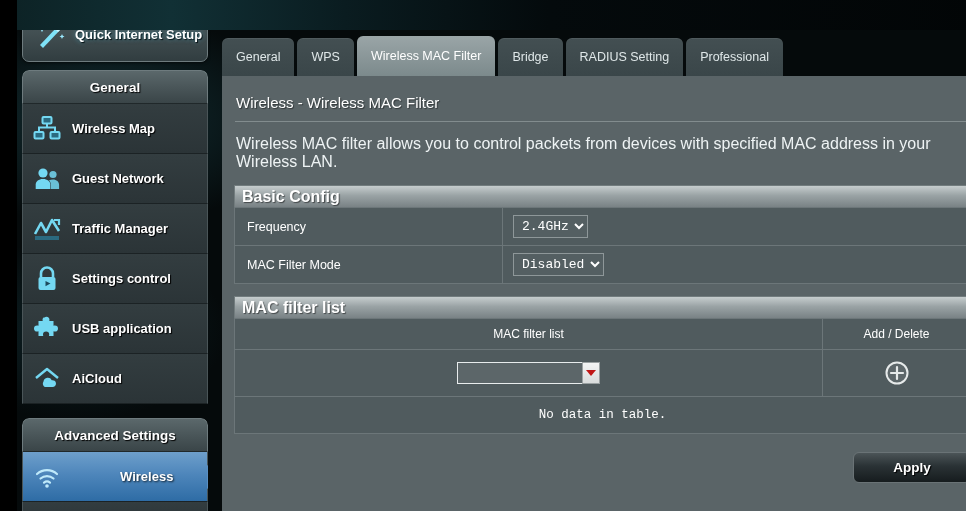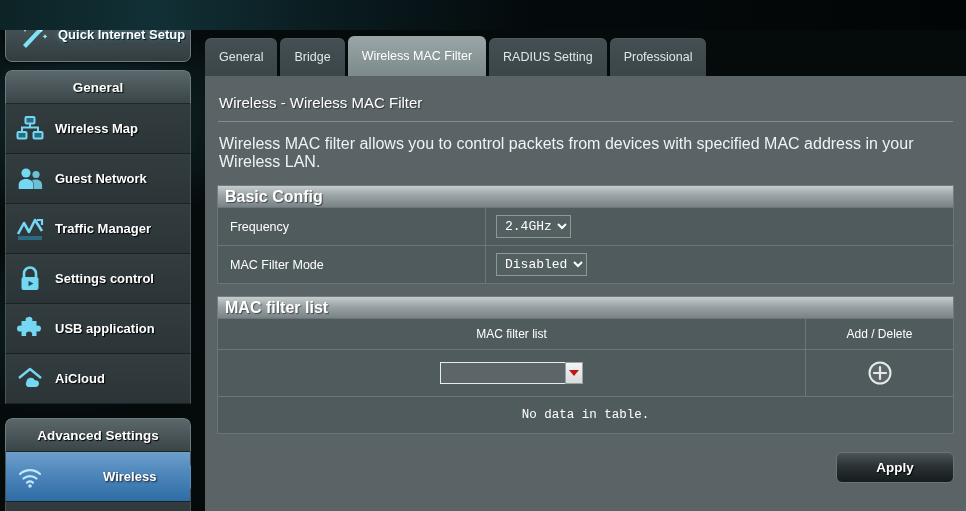--- a/index.html
+++ b/index.html
@@ -2,21 +2,21 @@
 <html><head>
 <meta charset="utf-8">
 <style>
   * { box-sizing: border-box; margin: 0; padding: 0; }
   html, body {
     width: 966px; height: 511px;
     overflow: hidden;
     background: #000;
     font-family: "Liberation Sans", sans-serif;
   }
-  #app { position: relative; width: 790px; height: 511px; background:#000; }
+  #app { position: relative; width: 790px; height: 511px; background:#000;margin-left:17px; }
 
   
   #topbar {
     position: absolute; left: 0; top: 0; width: 966px; height: 30px;
     background: linear-gradient(90deg,#0d2326 0%,#113035 16%,#0a1c20 34%,#040a0c 55%,#020506 100%);
     z-index: 5;
   }
   #header-strip {
     position:absolute; left:200px; top:0; width:766px; height:30px;
     display:flex; align-items:center; color:#e9f2f3; font-size:12.5px;
@@ -353,24 +353,27 @@
     </div>
   </div>
 
   <div id="main">
 
     <div id="tabs">
       <div class="tab">
           <span>General</span>
         </div>
       <div class="tab">
-          <span>Bridge</span>
+          <span>WPS</span>
         </div>
       <div class="tab active">
           <span>Wireless MAC Filter</span>
+        </div>
+      <div class="tab">
+          <span>Bridge</span>
         </div>
       <div class="tab">
           <span>RADIUS Setting</span>
         </div>
       <div class="tab">
           <span>Professional</span>
         </div>
     </div>
 
     <div id="content">

